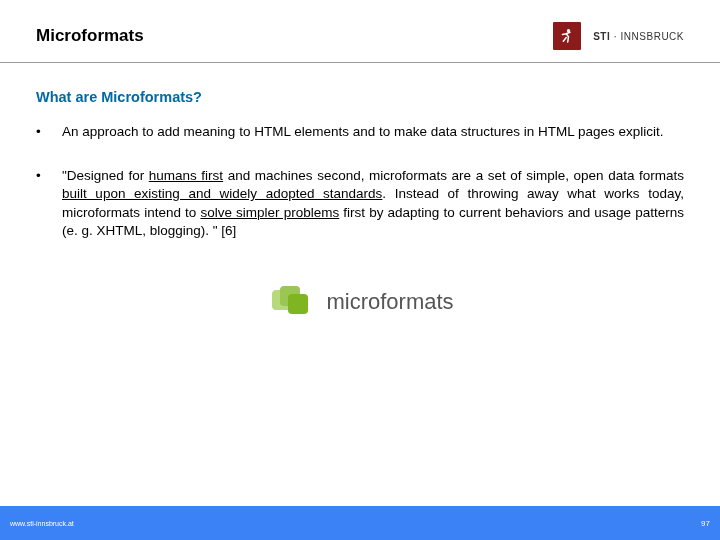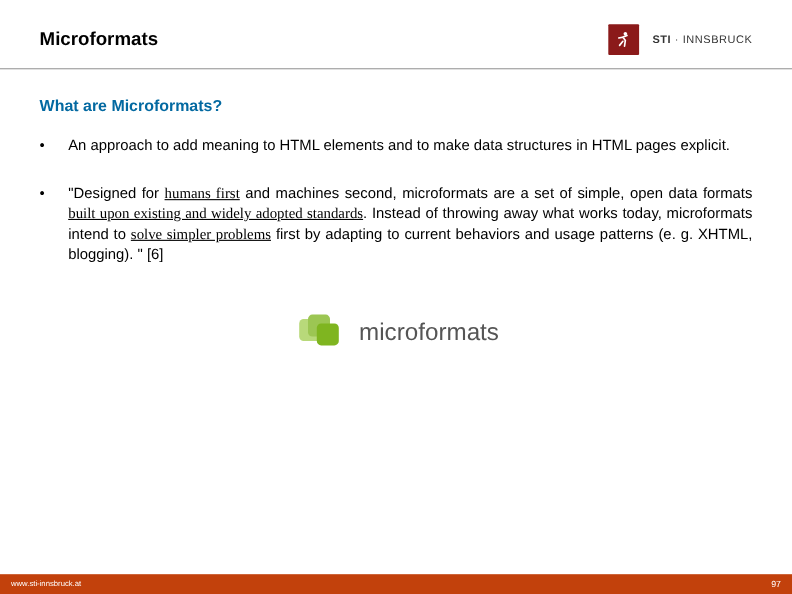--- a/index.html
+++ b/index.html
@@ -73,40 +73,40 @@
     color: #000;
   }
   .bullet-marker {
     width: 26px;
     flex-shrink: 0;
   }
   .bullet-text {
     flex: 1;
     text-align: justify;
   }
-  .underline { text-decoration: underline; font-family: Liberation Serif, serif; }
+  .underline { text-decoration: underline; }
   .mf-logo {
     display: flex;
     align-items: center;
     justify-content: center;
     gap: 12px;
     margin-top: 40px;
   }
   .mf-logo-text {
     font-size: 22px;
     color: #555;
     font-family: Arial, sans-serif;
   }
   .footer {
     position: absolute;
     bottom: 0;
     left: 0;
     right: 0;
-    height: 18px;
-    background: #c2410c;
+    height: 34px;
+    background: #3b82f6;
     display: flex;
     justify-content: space-between;
     align-items: center;
     padding: 0 10px;
     color: #fff;
     font-size: 7px;
   }
   .page-num {
     font-size: 8px;
   }

